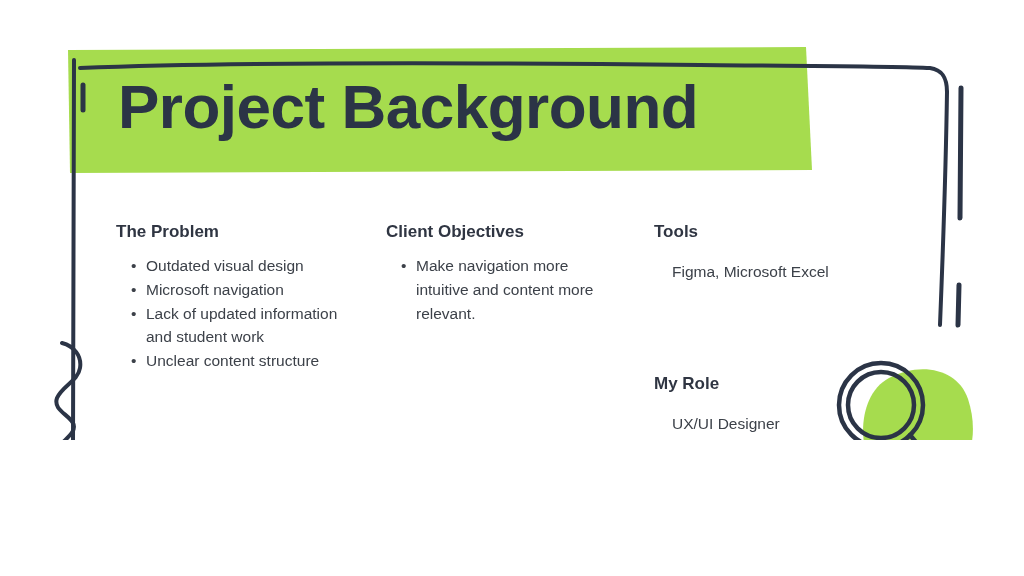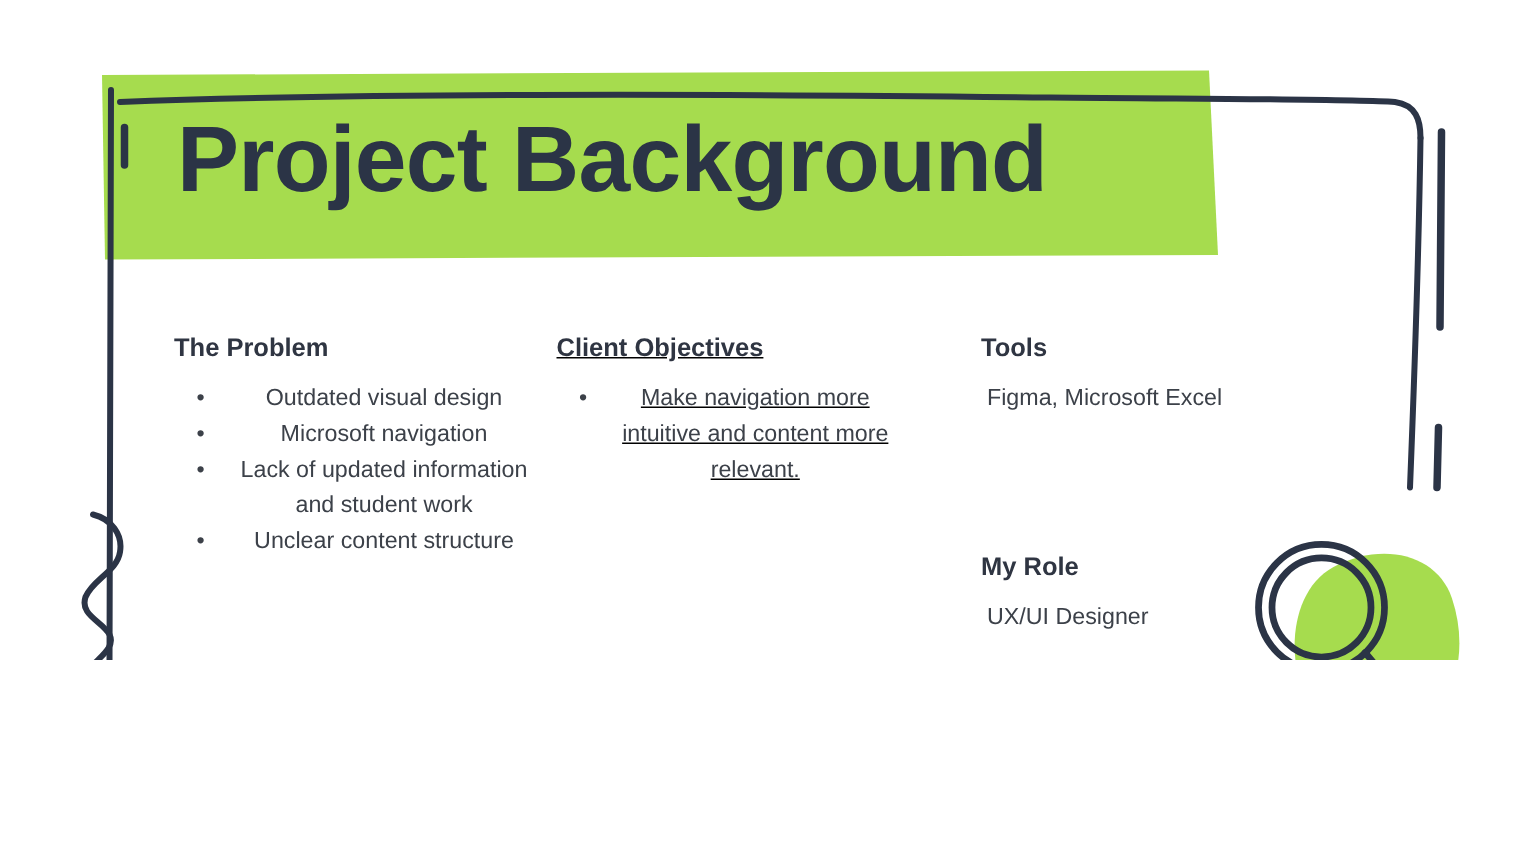--- a/index.html
+++ b/index.html
@@ -58,39 +58,38 @@
     position: absolute;
     left: 0;
     top: 222px;
     width: 1024px;
   }
   .col {
     position: absolute;
     top: 0;
   }
   .col-problem    { left: 116px; width: 250px; }
-  .col-objectives { left: 371px; width: 235px; text-decoration: underline; }
+  .col-objectives { left: 386px; width: 235px; }
   .col-meta       { left: 654px; width: 230px; }
 
   .col-head {
     font-size: 17px;
     font-weight: 700;
     color: #2F3542;
     margin: 0 0 12px 0;
     line-height: 1.2;
   }
   .col-head.second {
     margin-top: 90px;
   }
 
   ul.bullets {
     margin: 0;
     padding: 0 0 0 30px;
     list-style: none;
-    text-align: center;
   }
   ul.bullets li {
     position: relative;
     font-size: 15.5px;
     line-height: 23.6px;
     color: #3C4149;
     margin-bottom: 0px;
   }
   ul.bullets li::before {
     content: "\2022";
@@ -99,21 +98,21 @@
     top: 0;
     color: #3C4149;
     font-size: 15.5px;
     line-height: 23.6px;
   }
 
   .plain-text {
     font-size: 15.5px;
     line-height: 23.6px;
     color: #3C4149;
-    margin: 4px;
+    margin: 18px;
   }
 
   
   .magnifier {
     position: absolute;
     left: 825px;
     top: 355px;
     width: 165px;
     height: 145px;
   }

